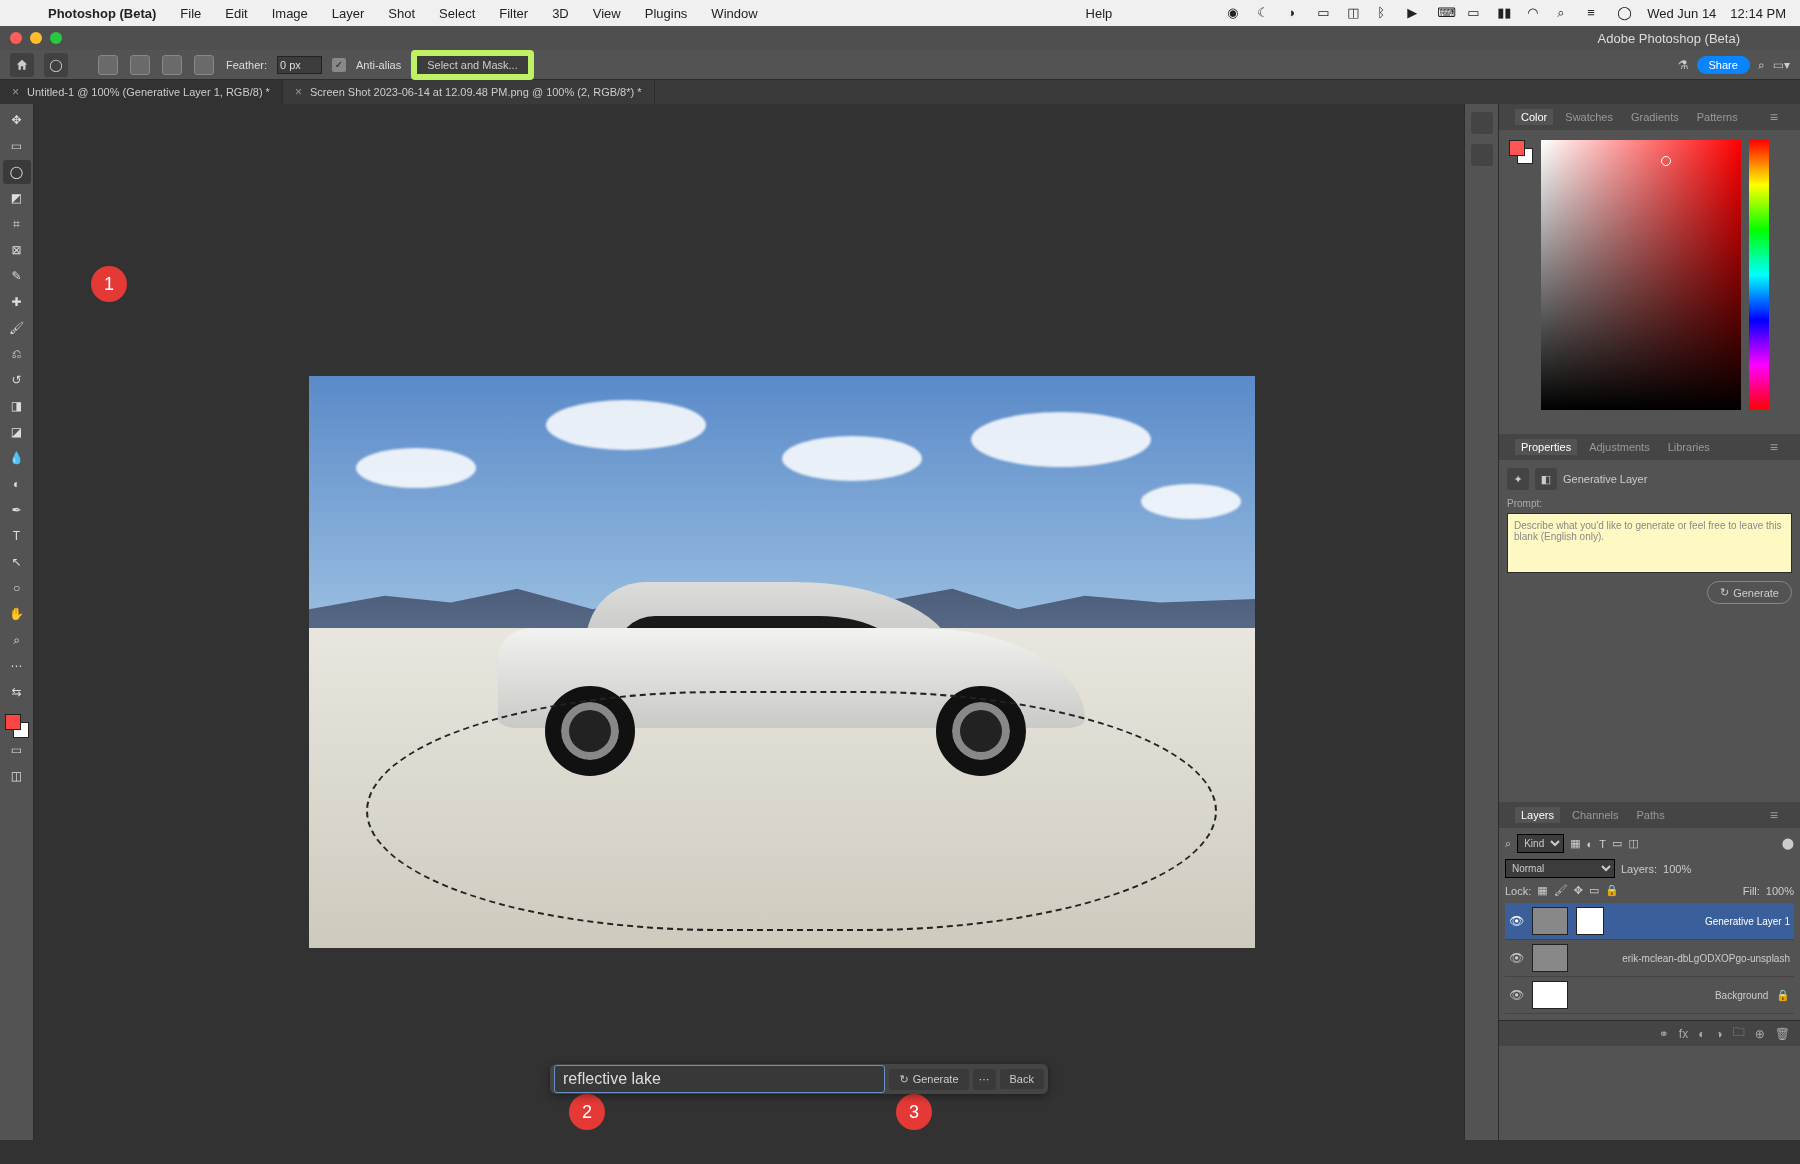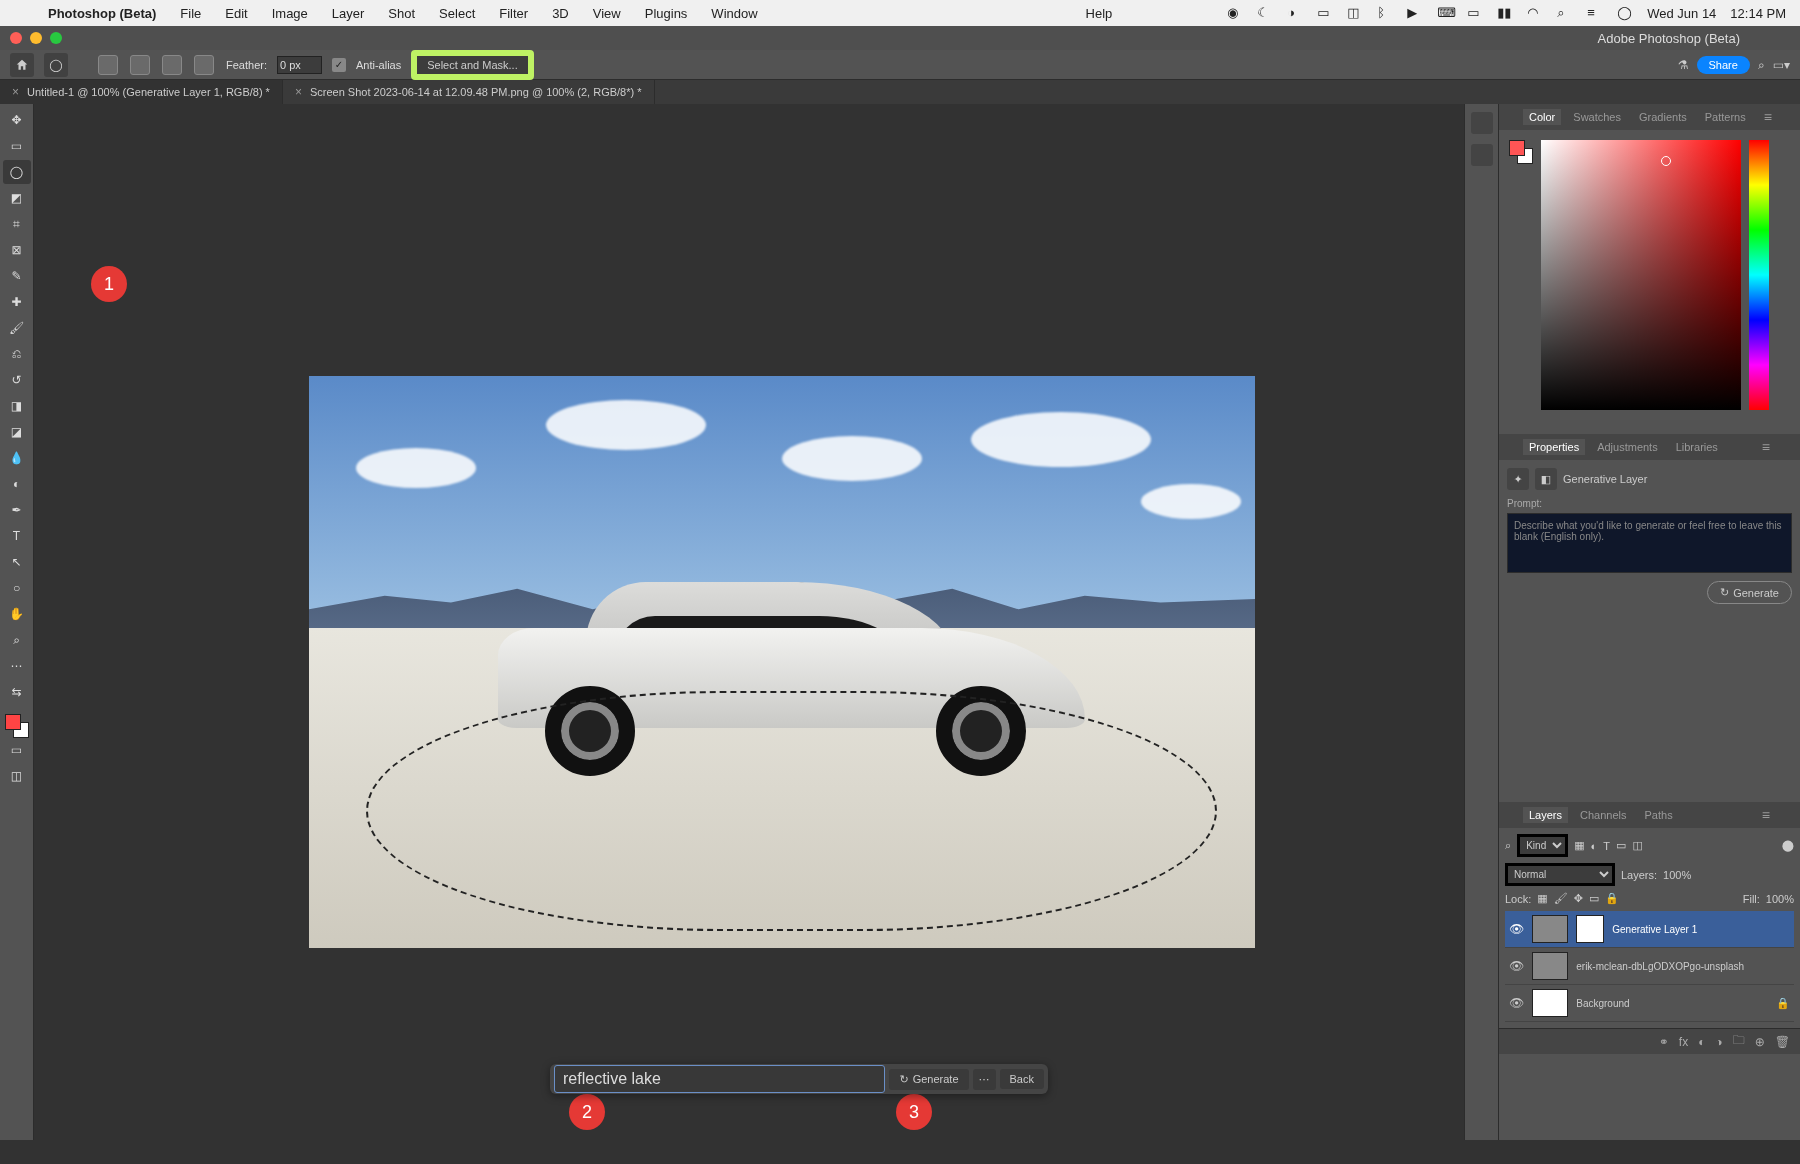--- a/index.html
+++ b/index.html
@@ -65,48 +65,48 @@
 
 .ctxbar { position:absolute; left:516px; top:960px; width:498px; height:30px; background:#454545; border-radius:6px; display:flex; align-items:center; padding:0 4px; gap:4px; box-shadow:0 2px 8px rgba(0,0,0,0.4); }
 .ctxbar input { flex:1; background:#383838; border:1px solid #6a8fc7; color:#ddd; padding:4px 8px; font-size:16px; border-radius:3px; }
 .ctxbar .b { padding:4px 10px; background:#3a3a3a; border-radius:3px; font-size:11px; display:flex; align-items:center; gap:4px; cursor:pointer; }
 .ctxbar .dots { padding:4px 6px; }
 
 .rightcol { display:flex; }
 .midpanel { width:34px; background:#535353; border-left:1px solid #2c2c2c; display:flex; flex-direction:column; align-items:center; gap:10px; padding-top:8px; }
 .midpanel .i { width:22px; height:22px; background:#444; border-radius:3px; }
 .panels { width:302px; background:#535353; border-left:1px solid #2c2c2c; display:flex; flex-direction:column; }
-.panel-head { height:26px; background:#454545; display:flex; align-items:center; padding:0 24px; font-size:11px; color:#999; gap:6px; }
+.panel-head { height:26px; background:#454545; display:flex; align-items:center; padding:0 16px; font-size:11px; color:#999; gap:6px; }
 .panel-head span { padding:2px 6px; cursor:pointer; }
 .panel-head span.active { color:#fff; background:#535353; }
 .panel-head .ham { margin-left:auto; font-size:14px; }
 
 .color-body { padding:10px; display:flex; gap:8px; }
 .mini-sw { position:relative; width:24px; height:24px; }
 .mini-sw .f { position:absolute; width:16px; height:16px; background:#f55; border:1px solid #222; top:0; left:0; }
 .mini-sw .b { position:absolute; width:16px; height:16px; background:#fff; border:1px solid #222; bottom:0; right:0; }
 .satval { width:200px; height:270px; position:relative; background:linear-gradient(to bottom,transparent,#000),linear-gradient(to right,#fff,#f00); }
 .satval .cursor { position:absolute; width:10px; height:10px; border:1px solid #fff; border-radius:50%; left:120px; top:16px; }
 .hue { width:20px; height:270px; background:linear-gradient(#f00,#ff0,#0f0,#0ff,#00f,#f0f,#f00); }
 
 .prop-body { padding:8px; }
 .prop-row { display:flex; align-items:center; gap:6px; font-size:11px; color:#ccc; margin-bottom:8px; }
 .prop-icon { width:22px; height:22px; background:#444; border-radius:3px; display:flex; align-items:center; justify-content:center; }
-.prompt-box { width:100%; height:60px; background:#0f172a; border:1px solid #2c2c2c; padding:6px; font-size:10px; color:#888; }
+.prompt-box { width:100%; height:60px; background:#fef9c3; border:1px solid #2c2c2c; padding:6px; font-size:10px; color:#888; }
 .gen-btn { float:right; margin-top:8px; padding:4px 12px; border:1px solid #888; border-radius:12px; font-size:11px; display:flex; align-items:center; gap:4px; }
 
 .layers-body { padding:6px; font-size:11px; }
 .layer-controls { display:flex; align-items:center; gap:6px; margin-bottom:6px; flex-wrap:wrap; }
-.layer-controls select, .layer-controls input { background:#3c3c3c; border:3px solid #000000; color:#ccc; font-size:10px; padding:2px; }
+.layer-controls select, .layer-controls input { background:#3c3c3c; border:1px solid #000000; color:#ccc; font-size:10px; padding:2px; }
 .layer-item { display:flex; align-items:center; padding:4px; gap:8px; border-bottom:1px solid #444; }
 .layer-item.sel { background:#3a5f9a; color:#fff; }
 .eye { font-size:12px; }
 .thumb { width:36px; height:28px; background:#888; border:1px solid #222; }
 .thumb.mask { width:28px; background:#fff; }
-.lname { flex:1; font-size:10px; white-space:nowrap; overflow:hidden; text-overflow:ellipsis; }
+.lname { flex:1; font-size:10px; white-space:nowrap; overflow:hidden; text-overflow:ellipsis;text-align:right; }
 
 .layers-foot { height:26px; background:#454545; border-top:1px solid #2c2c2c; display:flex; align-items:center; justify-content:flex-end; gap:10px; padding:0 10px; color:#aaa; font-size:12px; }
 
 .status { position:absolute; bottom:0; left:34px; right:336px; height:20px; background:#3a3a3a; display:flex; align-items:center; padding:0 12px; font-size:10px; color:#bbb; gap:18px; }
 .status .sbar { margin-left:auto; width:460px; height:10px; background:#555; border-radius:5px; }
 .props-panel { height:368px; display:flex; flex-direction:column; }
 .color-panel { height:330px; }
 .layers-panel { flex:1; display:flex; flex-direction:column; }
 .layers-list { flex:1; overflow:auto; }
 </style>

